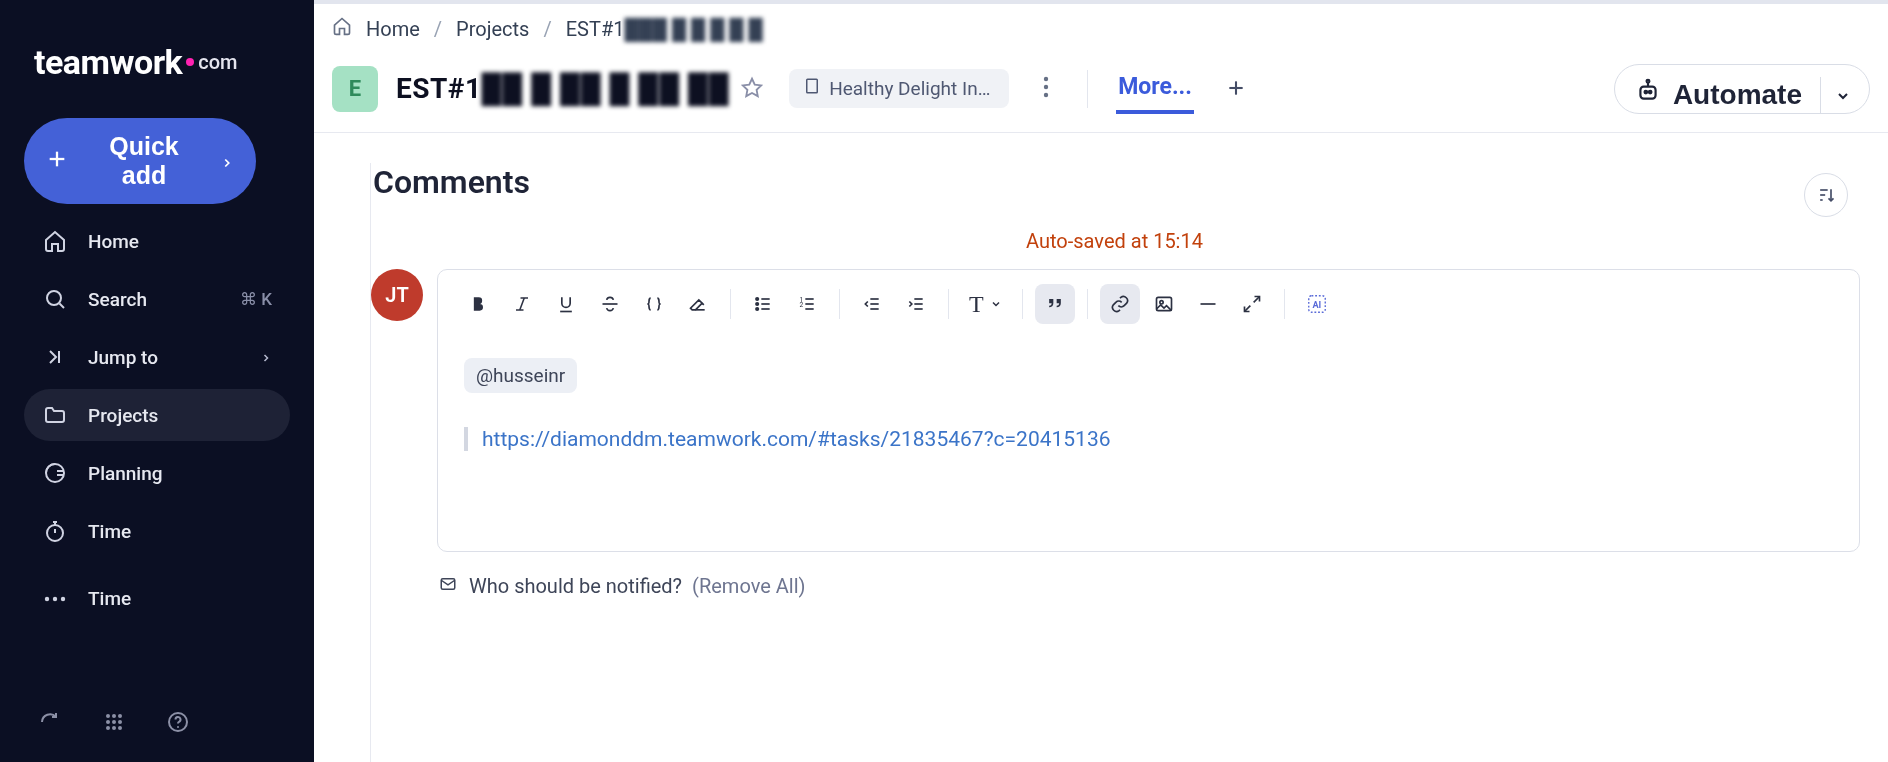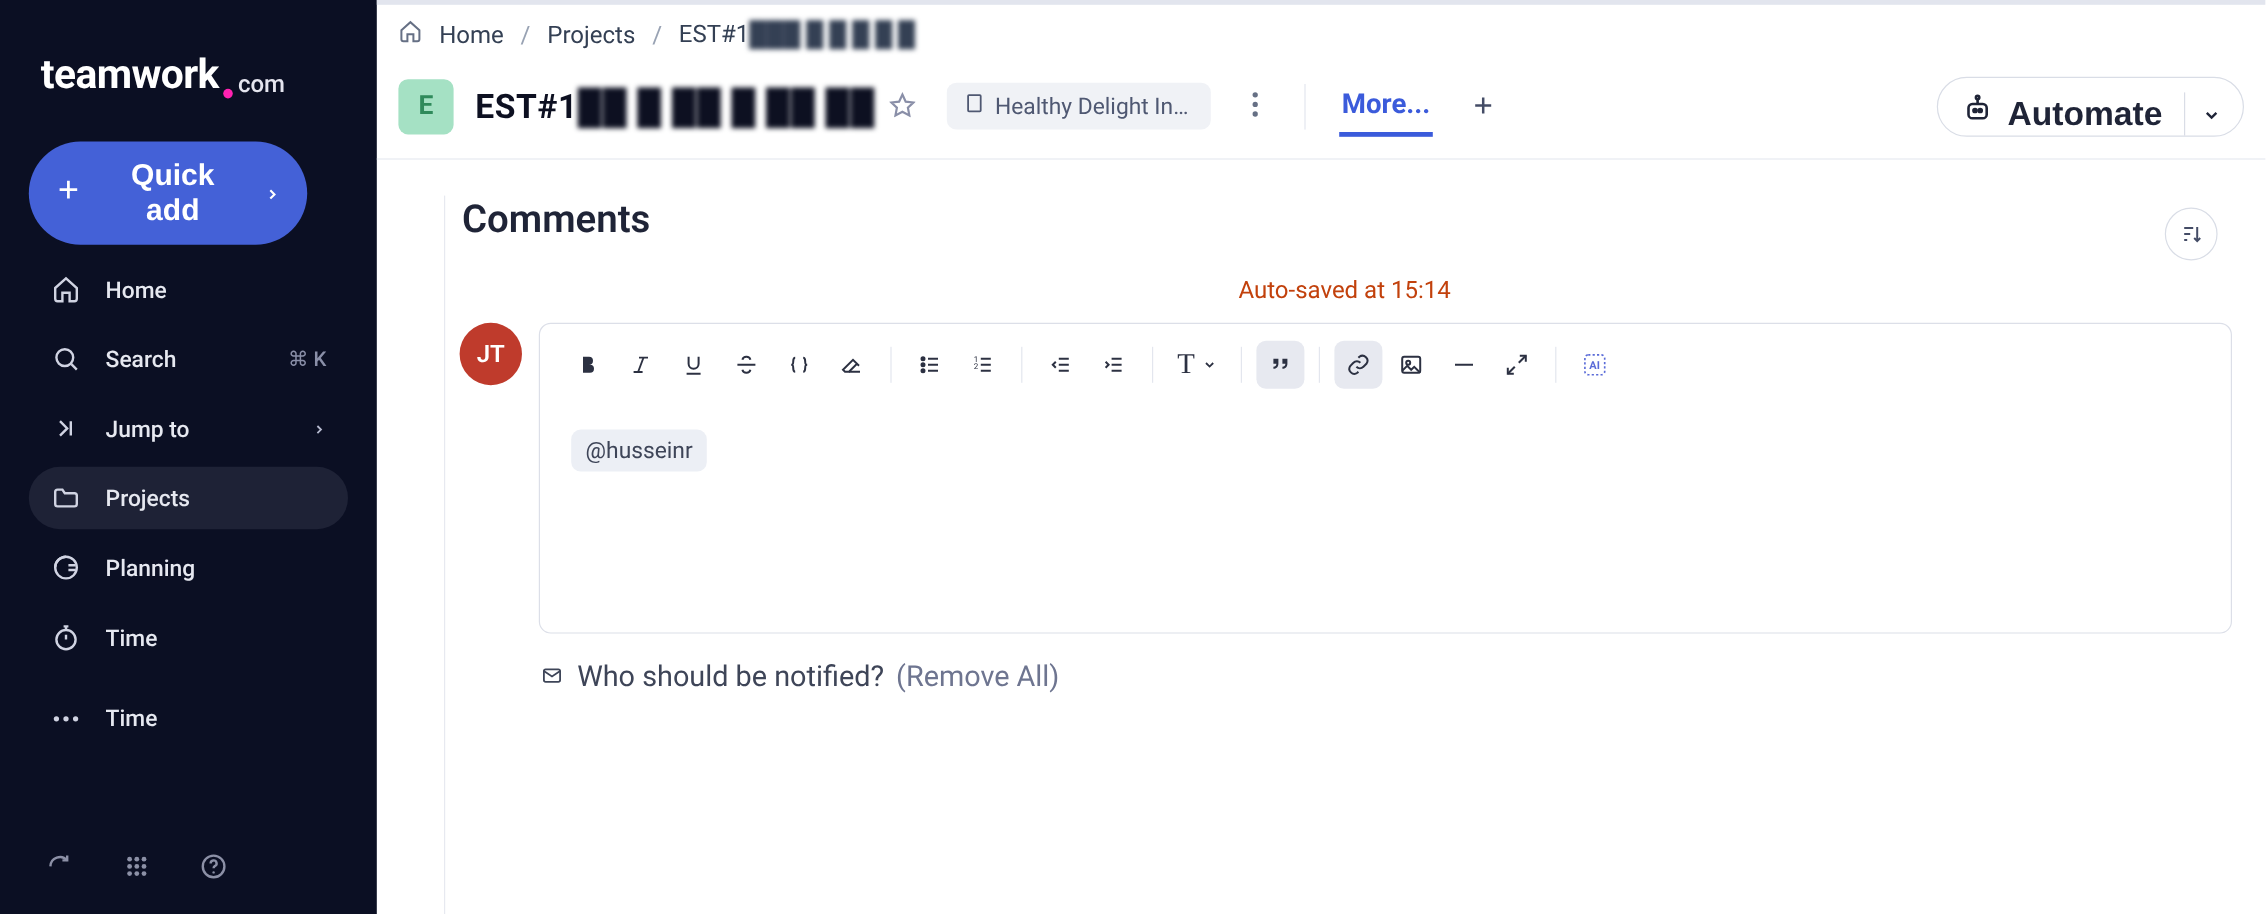--- a/index.html
+++ b/index.html
@@ -1,21 +1,21 @@
 <!DOCTYPE html>
 <html><head>
 <meta charset="utf-8">
 <style>
   * { box-sizing: border-box; margin: 0; padding: 0; }
   html, body { width: 1888px; height: 762px; font-family: -apple-system, BlinkMacSystemFont, "Segoe UI", Roboto, sans-serif; overflow: hidden; background: #fff; }
   body { display: flex; }
 
   
   .sidebar { width: 314px; height: 100%; background: #0b0f23; color: #fff; padding: 24px 24px; display: flex; flex-direction: column; }
-  .logo { display: flex; align-items: flex-end; gap: 2px; margin: 18px 0 36px 10px; }
+  .logo { display: flex; align-items: center; gap: 2px; margin: 18px 0 36px 10px; }
   .logo-main { font-size: 34px; font-weight: 700; letter-spacing: -0.5px; color: #fff; }
   .logo-dot { width: 8px; height: 8px; background: #ff22b1; border-radius: 50%; display: inline-block; margin: 0 2px; }
   .logo-suffix { font-size: 20px; font-weight: 500; color: #e5e5ef; }
 
   .quick-add { display: flex; align-items: center; gap: 16px; background: #4461d7; color: #fff; border: none; border-radius: 999px; padding: 14px 22px; font-size: 25px; font-weight: 600; width: 232px; cursor: pointer; margin-bottom: 11px; }
   .quick-add .chev { margin-left: auto; }
 
   .nav { list-style: none; display: flex; flex-direction: column; gap: 6px; }
   .nav-item { display: flex; align-items: center; gap: 20px; padding: 14px 18px; border-radius: 999px; color: #e6e8f0; font-size: 19px; font-weight: 500; cursor: pointer; }
   .nav-item.active { background: #1e2236; }
@@ -45,21 +45,21 @@
   .divider-v { width: 1px; height: 38px; background: #e3e6ee; margin: 0 10px; }
 
   .more-tab { color: #3b5bdb; font-size: 23px; font-weight: 700; padding: 10px 2px; border-bottom: 4px solid #3b5bdb; cursor: pointer; }
   .plus-tab { font-size: 28px; color: #444c66; padding: 4px 14px; cursor: pointer; }
 
   .automate-btn { margin-left: auto; display: flex; align-items: center; gap: 12px; border: 1px solid #d9dde6; border-radius: 999px; padding: 12px 12px 0 20px; font-size: 28px; font-weight: 600; color: #1f2437; cursor: pointer; background: #fff; }
   .automate-btn .chev-wrap { border-left: 1px solid #d9dde6; padding: 2px 6px 2px 14px; margin-left: 6px; }
 
   
   .content { padding: 30px 28px 0 28px; position: relative; flex: 1; overflow: auto; }
-  .content-inner { border-left: 1px solid #e7e9f0; margin-left: 28px; padding-left: 12px; height: 100%; }
+  .content-inner { border-left: 1px solid #e7e9f0; margin-left: 28px; padding-left: 0; height: 100%; }
 
   .comments-title { font-size: 32px; font-weight: 600; color: #1f2437; margin: 0 0 28px 2px; }
   .sort-btn { position: absolute; right: 40px; top: 40px; width: 44px; height: 44px; border: 1px solid #d9dde6; border-radius: 50%; display: flex; align-items: center; justify-content: center; cursor: pointer; color: #444c66; background: #fff; }
   .autosaved { text-align: center; color: #c2410c; font-size: 20px; margin: 0 2px 16px 0; }
 
   .comment-row { display: flex; gap: 14px; align-items: flex-start; }
   .avatar { width: 52px; height: 52px; border-radius: 50%; background: #bf3b2c; color: #fff; display: flex; align-items: center; justify-content: center; font-weight: 600; font-size: 20px; flex-shrink: 0; }
 
   .editor-box { flex: 1; border: 1px solid #dcdfe8; border-radius: 10px; background: #fff; }
   .toolbar { display: flex; align-items: center; gap: 4px; padding: 14px 20px; }
@@ -68,21 +68,21 @@
   .tsep { width: 1px; height: 30px; background: #e3e6ee; margin: 0 8px; }
   .tbtn svg { display: block; }
 
   .text-dropdown { display: flex; align-items: center; gap: 6px; padding: 0 8px; cursor: pointer; color: #2c3142; }
 
   .editor-body { padding: 20px 26px 100px 26px; font-size: 21px; }
   .mention-chip { display: inline-block; background: #eceff5; color: #3e4558; border-radius: 8px; padding: 6px 12px; font-size: 19px; margin-bottom: 34px; }
   .quote-block { border-left: 4px solid #d3d7e1; padding-left: 14px; }
   .link-txt { color: #3b74c8; text-decoration: none; cursor: pointer; }
 
-  .notify-row { display: flex; align-items: center; gap: 10px; padding: 22px 0 0 0; font-size: 24px; }
+  .notify-row { display: flex; align-items: center; gap: 10px; padding: 22px 0 0 0; font-size: 20px; }
   .notify-row .q { color: #3e4558; }
   .notify-row .rm { color: #6e7590; }
   .env-icon { color: #3e4558; }
 </style>
 </head>
 <body>
 
 <aside class="sidebar">
   <div class="logo">
     <span class="logo-main">teamwork</span>
@@ -422,20 +422,23 @@
           <div class="tbtn" style="color:#5a6bd8;">
                 <svg width="22" height="22" viewBox="0 0 24 24" fill="none" stroke="currentColor" stroke-width="1.5" stroke-dasharray="2 2">
                   <rect x="3" y="3" width="18" height="18" rx="3"></rect>
                   <text x="7" y="16" font-size="10" fill="currentColor" stroke="none" font-weight="700">AI</text>
                 </svg>
               </div>
         </div>
 
         <div class="editor-body">
           <span class="mention-chip">@husseinr</span>
+          <div class="quote-block">
+            <a class="link-txt">https://diamonddm.teamwork.com/#tasks/21835467?c=20415136</a>
+          </div>
         </div>
       </div>
     </div>
 
     <div class="notify-row" style="margin-left:66px;">
       <span class="env-icon">
         <svg width="22" height="18" viewBox="0 0 24 24" fill="none" stroke="currentColor" stroke-width="2">
               <rect x="3" y="5" width="18" height="14" rx="2"></rect>
               <polyline points="3 7 12 13 21 7"></polyline>
             </svg>

